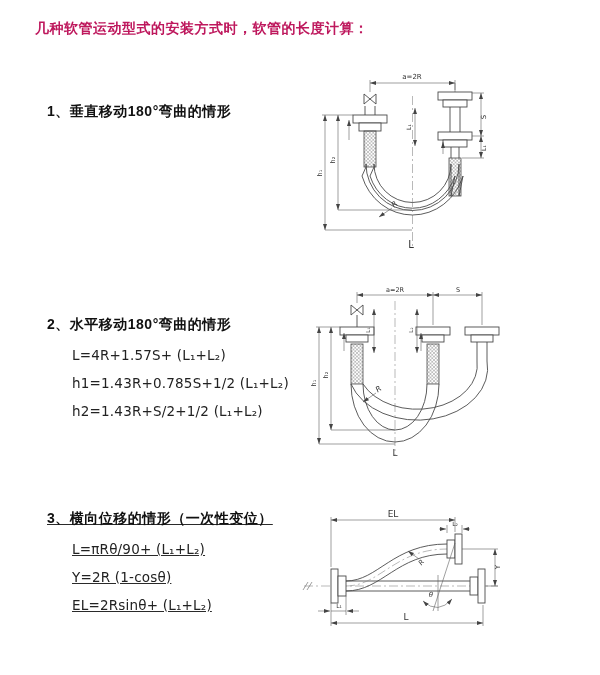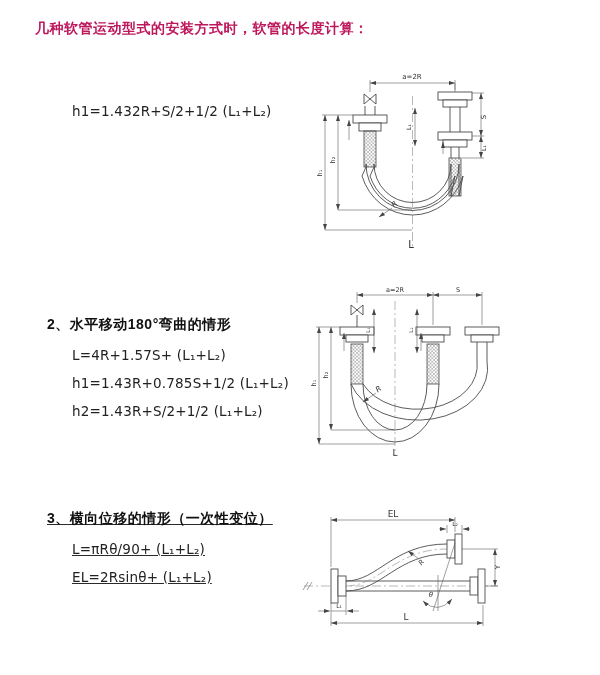--- a/index.html
+++ b/index.html
@@ -28,33 +28,34 @@
   .thn{stroke:#5f5f5f;stroke-width:0.6;fill:none;}
   .cl{stroke:#8a8a8a;stroke-width:0.6;fill:none;stroke-dasharray:9 3 2 3;}
   .wrect{fill:#fff;stroke:#4a4a4a;stroke-width:0.9;}
 </style>
 </head>
 <body>
 
 <div class="page-title">几种软管运动型式的安装方式时，软管的长度计算：</div>
 
 <div class="section" style="top:103px;">
-  <div class="formula">h1=1.432R+S/2+1/2 (L₁+L₂)</div>
+  <div class="sec-heading">1、垂直移动180°弯曲的情形</div>
 </div>
 
 <div class="section" style="top:316px;">
   <div class="sec-heading">2、水平移动180°弯曲的情形</div>
   <div class="formula">L=4R+1.57S+ (L₁+L₂)</div>
   <div class="formula">h1=1.43R+0.785S+1/2 (L₁+L₂)</div>
   <div class="formula">h2=1.43R+S/2+1/2 (L₁+L₂)</div>
 </div>
 
 <div class="section" style="top:510px;text-decoration:underline;">
   <div class="sec-heading">3、横向位移的情形（一次性变位）</div>
   <div class="formula">L=πRθ/90+ (L₁+L₂)</div>
+  <div class="formula">Y=2R (1-cosθ)</div>
   <div class="formula">EL=2Rsinθ+ (L₁+L₂)</div>
 </div>
 
 <svg class="diag" style="left:312px;top:68px;" width="280" height="195" viewBox="0 0 280 195">
   <defs>
     <marker id="ar1" orient="auto-start-reverse" markerUnits="userSpaceOnUse" markerWidth="8" markerHeight="6" refX="6" refY="2">
       <path d="M0,0 L6,2 L0,4 Z" fill="#444"></path>
     </marker>
     <pattern id="h1" width="3.5" height="3.5" patternUnits="userSpaceOnUse">
       <path d="M0,3.5 L3.5,0 M0,0 L3.5,3.5" stroke="#8a8a8a" stroke-width="0.5"></path>

